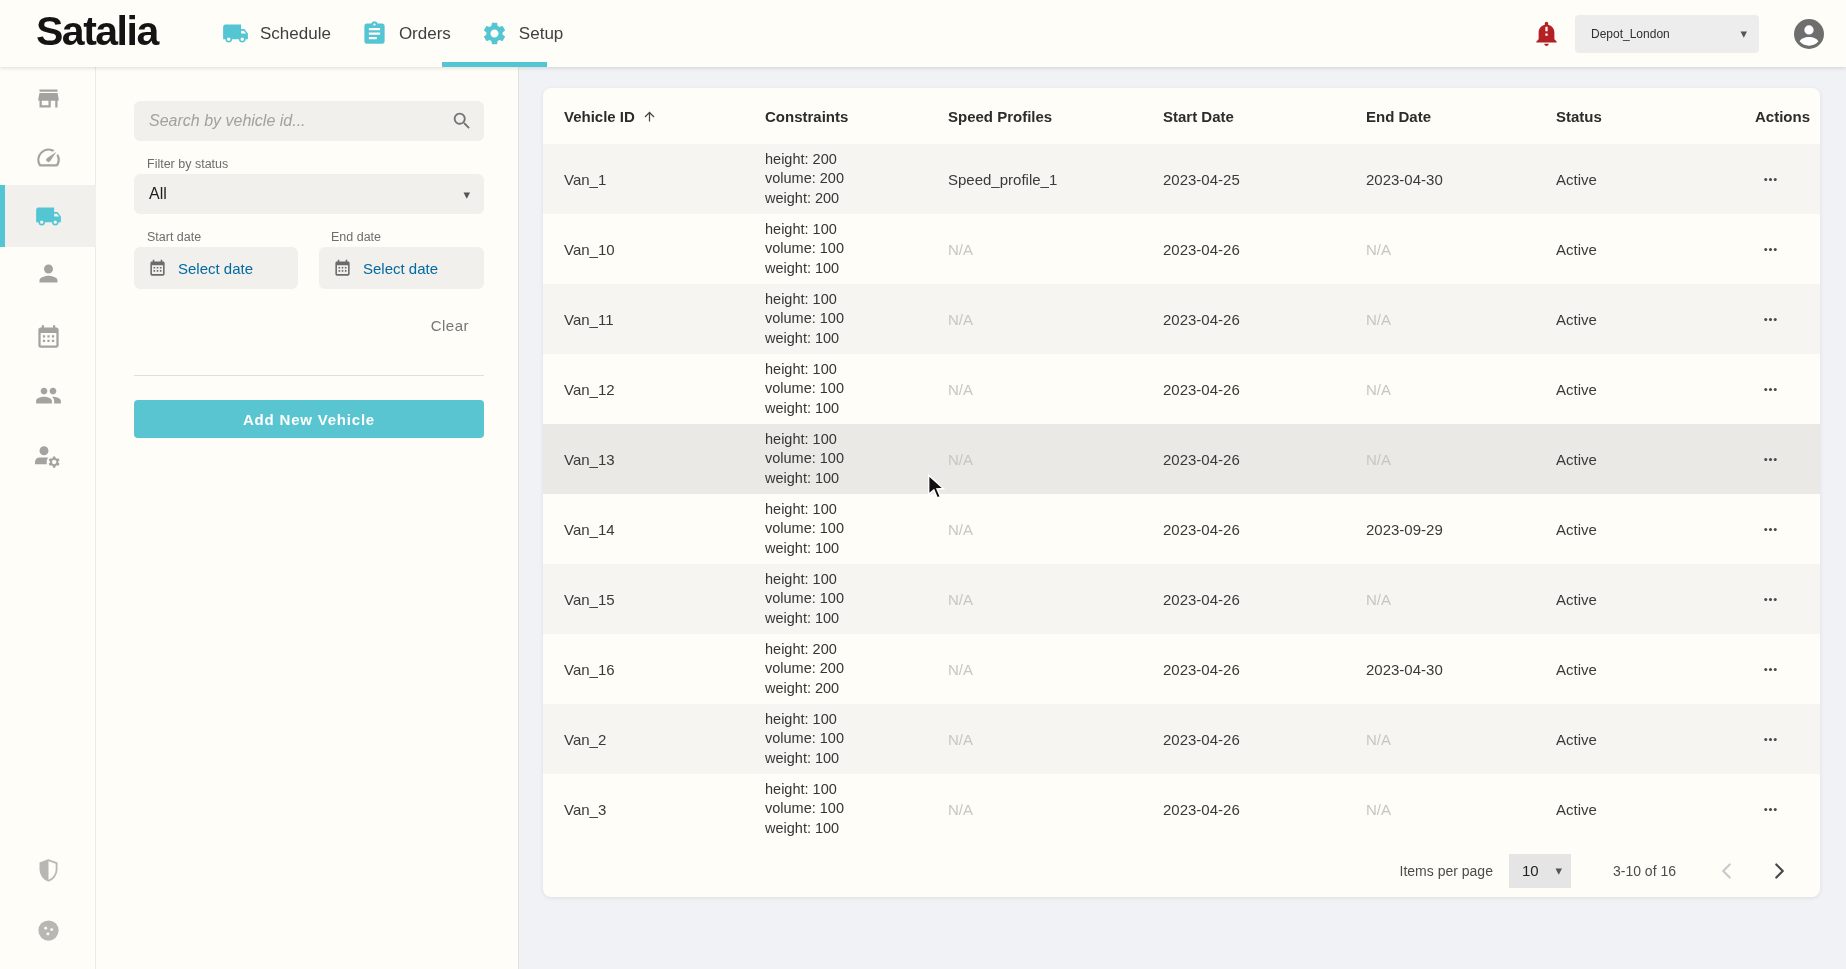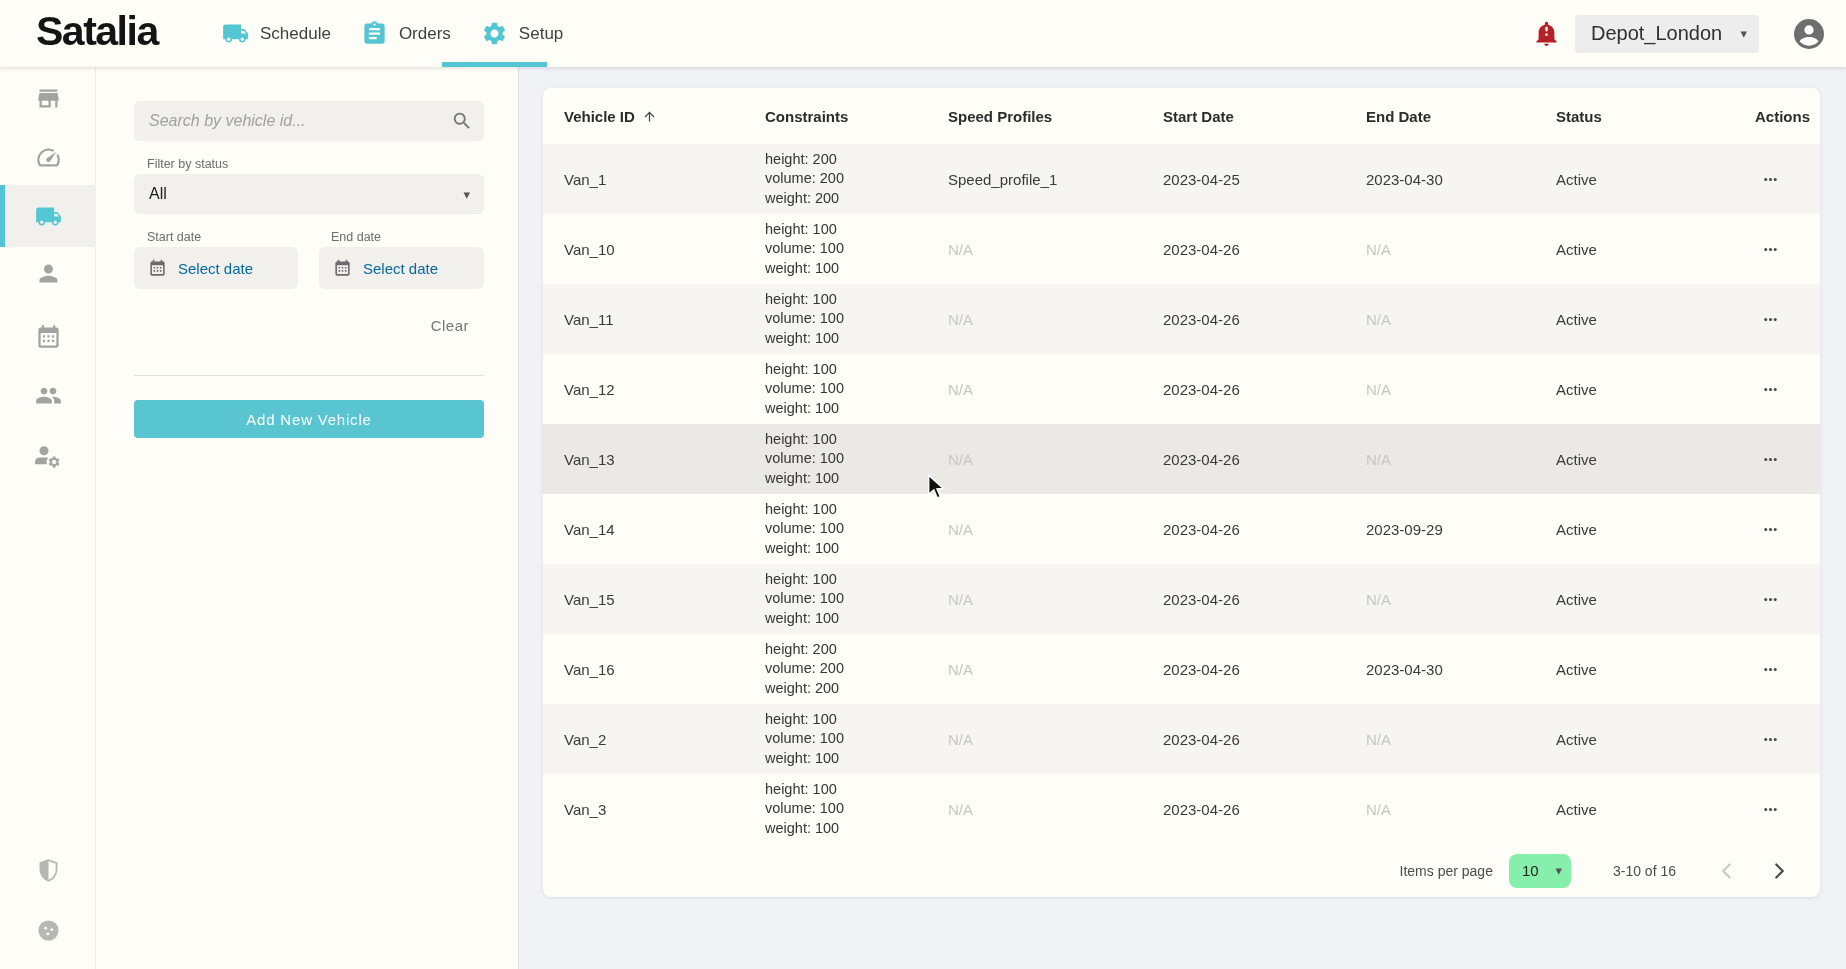--- a/index.html
+++ b/index.html
@@ -12,21 +12,21 @@
   .logo { position:absolute; left:36px; top:8px; font-size:41px; font-weight:bold; letter-spacing:-1.5px; color:#141414;text-align:right; }
   .nav { position:absolute; left:222px; top:0; height:67px; display:flex; gap:30px; align-items:center; }
   .navtab { display:flex; align-items:center; gap:11px; cursor:pointer; }
   .navtab .ic { color:#54c5d2; width:27px; height:27px; }
   .navtab .lbl { font-size:17px; color:#3f3f3f; }
   .tab-underline { position:absolute; left:442px; bottom:0; width:105px; height:5px; background:#54c5d2; }
   .hdr-right { position:absolute; right:0; top:0; height:67px; display:flex; align-items:center; }
   .bell { width:27px; height:27px; color:#b32025; margin-right:15px; }
   .depot { width:184px; height:38px; background:#ededed; border-radius:4px; display:flex; align-items:center;
            padding:0 12px 0 16px; cursor:pointer; margin-right:32px; }
-  .depot .val { font-size:20px; color:#2f2f2f; flex:1; }
+  .depot .val { font-size:12px; color:#2f2f2f; flex:1; }
   .caret { font-size:13px; color:#555; }
   .avatar { width:36px; height:36px; margin-right:19px; cursor:pointer; }
 
   .ic { display:inline-flex; }
   .ic svg { width:100%; height:100%; }
 
   
   .rail { position:absolute; left:0; top:67px; width:96px; height:902px; background:#fffdf8; border-right:1px solid #ecebe7; z-index:10; }
   .rail-item { position:absolute; left:0; width:96px; height:62px; display:flex; align-items:center; justify-content:center; cursor:pointer; color:#a3a3a1; }
   .rail-item .ic { width:27px; height:27px; }
@@ -45,41 +45,41 @@
   .selectbox { position:absolute; left:38px; top:107px; width:350px; height:40px; background:#f1f0ec; border-radius:6px;
                display:flex; align-items:center; padding:0 14px 0 15px; cursor:pointer;justify-content:flex-end; }
   .selectbox .val { flex:1; font-size:16px; color:#1d1d1d; }
   .dateinput { position:absolute; top:180px; height:42px; background:#f1f0ec; border-radius:6px;
                display:flex; align-items:center; gap:11px; padding:0 12px 0 14px; cursor:pointer; }
   .dateinput .ic { width:19px; height:19px; color:#6b6b6b; }
   .dateinput .ph { font-size:15px; color:#0369a1; }
   .clear { position:absolute; right:49px; top:250px; font-size:15px; letter-spacing:.5px; color:#767676; cursor:pointer; }
   .pdivider { position:absolute; left:38px; top:308px; width:350px; height:1px; background:#e2e0dc; }
   .addbtn { position:absolute; left:38px; top:333px; width:350px; height:38px; background:#58c5d1; border:none; border-radius:4px;
-            color:#fff; font-weight:normal; font-size:15px; letter-spacing:.8px; font-family:inherit; cursor:pointer; }
+            color:#fff; font-weight:bold; font-size:15px; letter-spacing:.8px; font-family:inherit; cursor:pointer; }
 
   
   .main { position:absolute; left:519px; top:67px; width:1327px; height:902px; background:#f0f2f6; }
   .card { position:absolute; left:24px; top:21px; width:1277px; height:809px; background:#fffdf8; border-radius:8px;
           box-shadow:0 1px 4px rgba(0,0,0,.09); overflow:hidden; }
   .thead, .tr { display:grid; grid-template-columns:201px 183px 215px 203px 190px 199px 1fr;
                 padding-left:21px; align-items:center; }
   .thead { height:56px; font-weight:bold; font-size:15px; color:#2c2c2c; }
   .thead .hcell { display:flex; align-items:center; gap:7px; cursor:pointer; }
   .sort-ic { width:15px; height:15px; color:#474747; }
   .tr { height:70px; font-size:15px; color:#3a3a3a; }
   .tr.alt { background:#f6f5f1; }
   .tr.hovered { background:#ebe9e5; }
   .cons div { font-size:14.5px; line-height:19.5px; color:#353535; }
   .na { color:#c8c6c2; }
   .dots { background:none; border:none; cursor:pointer; color:#4a4a4a; width:30px; height:24px; margin-left:6px; display:flex; align-items:center; }
   .dots .ic { width:19px; height:19px; }
 
   .pagebar { height:53px; display:flex; align-items:center; justify-content:flex-end; padding-right:28px; font-size:14px; color:#4c4c4c; }
-  .psize { width:62px; height:34px; background:#86efac; border-radius:8px; display:flex; align-items:center;
+  .psize { width:62px; height:34px; background:#e5e5e5; border-radius:0; display:flex; align-items:center;
            padding:0 9px 0 13px; margin:0 42px 0 16px; cursor:pointer; }
   .psize .val { flex:1; font-size:15px; color:#222; }
   .range { margin-right:38px; }
   .chev { width:26px; height:26px; cursor:pointer; }
   .chev.prev { color:#c9c9c9; margin-right:26px; }
   .chev.next { color:#474747; }
 
   .cursor { position:absolute; left:925px; top:474px; z-index:99; pointer-events:none; }
 </style>
 </head>

